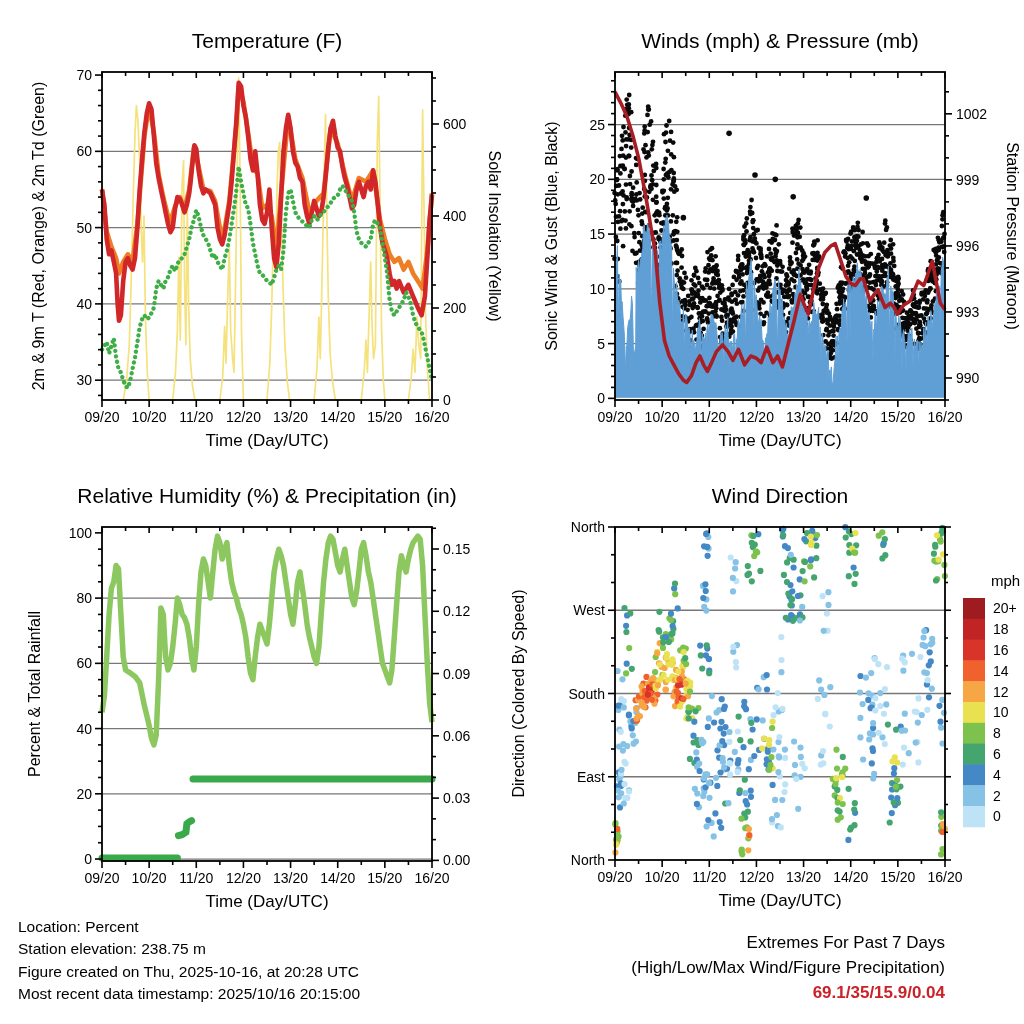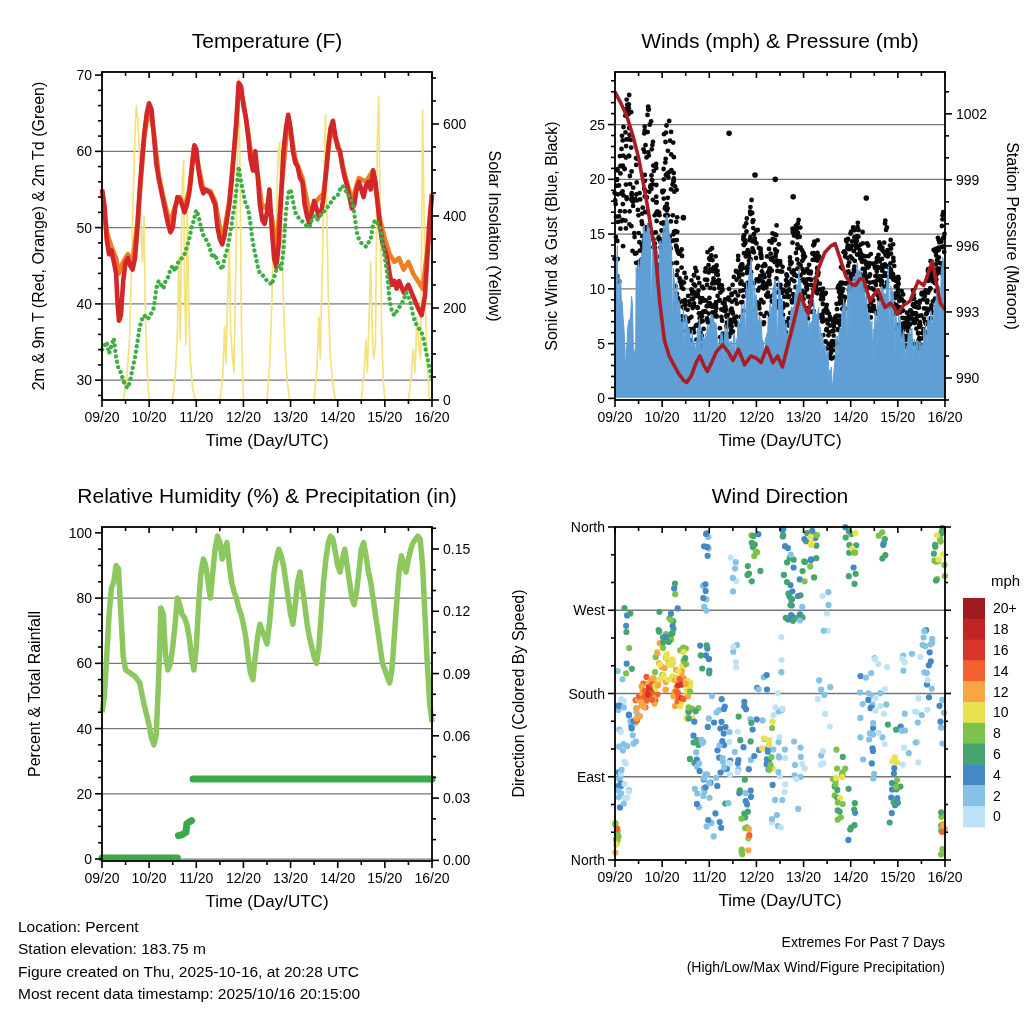--- a/index.html
+++ b/index.html
@@ -1,21 +1,21 @@
 <!DOCTYPE html>
 <html><head>
 <meta charset="utf-8">
 <style>
   html,body{margin:0;padding:0;background:#fff;}
   .canvas{position:relative;width:1024px;height:1024px;background:#fff;overflow:hidden;
           font-family:"Liberation Sans","DejaVu Sans",sans-serif;}
   #fig{position:absolute;left:0;top:0;}
   .footer{position:absolute;left:18px;top:916px;font-size:15.5px;line-height:22.3px;color:#000;}
   .extremes{position:absolute;left:512px;top:930px;width:433px;text-align:right;
-            font-size:14px;line-height:25px;color:#000;}
+            font-size:17px;line-height:25px;color:#000;}
   .extremes .vals{font-weight:bold;}
 </style>
 </head>
 <body>
 
 <div class="canvas">
   <svg id="fig" width="1024" height="1024">
       <g>
         <line x1="102" x2="432" y1="380.1674418604651" y2="380.1674418604651" stroke="#777777" stroke-width="1.3"></line>
         <line x1="102" x2="432" y1="303.88837209302324" y2="303.88837209302324" stroke="#777777" stroke-width="1.3"></line>
@@ -2543,22 +2543,23 @@
           <rect x="963" y="785.2" width="22" height="21.3" fill="#85c2e6"></rect>
           <text x="993" y="800.6" text-anchor="start" font-size="14" fill="#000">2</text>
           <rect x="963" y="806" width="22" height="21.3" fill="#bfe3f6"></rect>
           <text x="993" y="821.4" text-anchor="start" font-size="14" fill="#000">0</text>
         </g>
       </g>
     </svg>
 
   <div class="footer">
     <div>Location: Percent</div>
-    <div>Station elevation: 183.75 m</div>
+    <div>Station elevation: 238.75 m</div>
     <div>Figure created on Thu, 2025-10-16, at 20:28 UTC</div>
     <div>Most recent data timestamp: 2025/10/16 20:15:00</div>
   </div>
 
   <div class="extremes">
     <div>Extremes For Past 7 Days</div>
     <div>(High/Low/Max Wind/Figure Precipitation)</div>
+    <div class="vals" id="extremes-vals" style="color: rgb(204, 33, 39);">69.1/35/15.9/0.04</div>
   </div>
 </div>
 
 </body></html>

